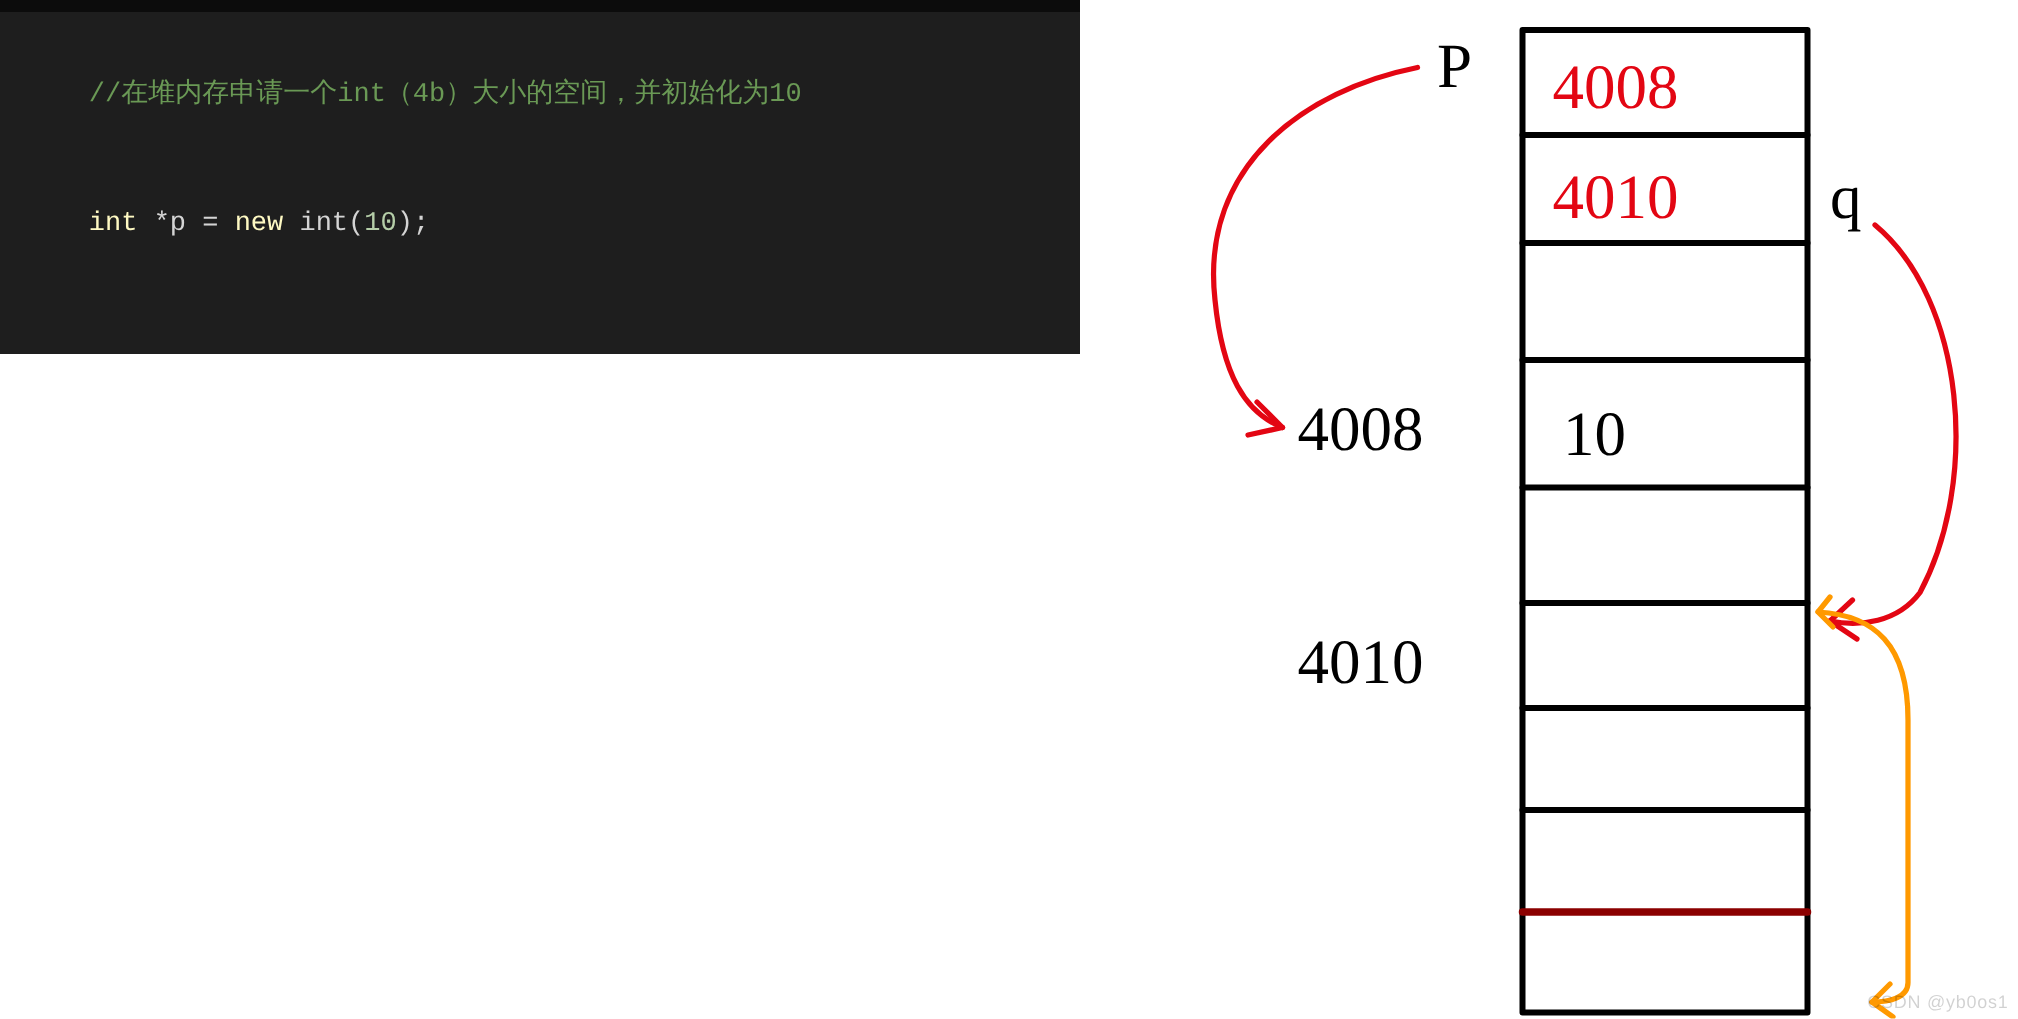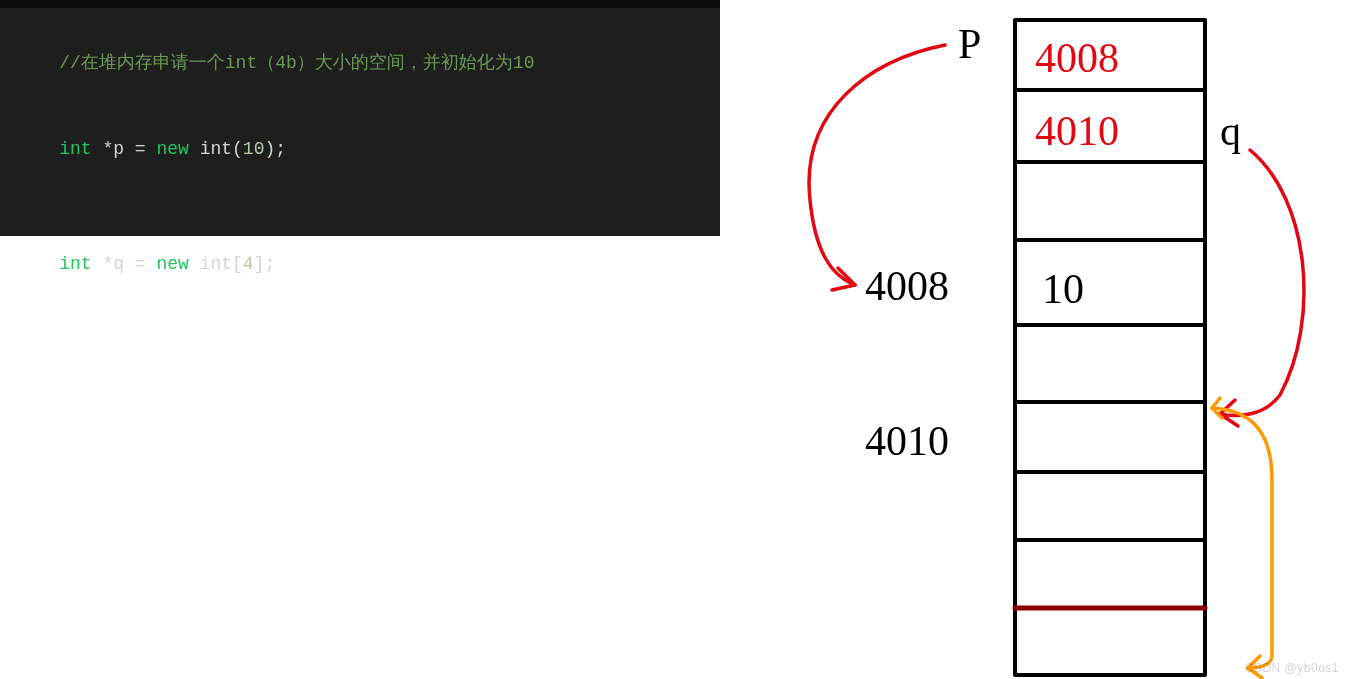--- a/index.html
+++ b/index.html
@@ -20,21 +20,21 @@
     background: #1e1e1e;
     color: #d4d4d4;
     box-sizing: border-box;
     padding: 12px 10px 28px 16px;
     font-size: 18px;
     line-height: 1.6;
     border-top: 8px solid #0c0c0c;
   }
   .code-line { white-space: pre; }
   .tok-comment { color: #6a9955; }
-  .tok-keyword { color: #22c55e; text-align: center; }
+  .tok-keyword { color: #fef9c3; text-align: center; }
   .tok-ident   { color: #d4d4d4; white-space: pre; }
   .tok-num     { color: #b5cea8; }
   .tok-punc    { color: #d4d4d4; }
   .blank-line  { height: 1.6em; }
 
   .drawing {
     position: absolute;
     top: 0;
     left: 720px;
     width: 625px;
@@ -73,23 +73,20 @@
 <body>
 
 <div class="code-block">
   <div class="code-line">
     <span class="tok-comment">//在堆内存申请一个int（4b）大小的空间，并初始化为10</span>
   </div>
   <div class="code-line">
     <span class="tok-keyword">int</span><span class="tok-ident"> *p = </span><span class="tok-keyword">new</span><span class="tok-ident"> int(</span><span class="tok-num">10</span><span class="tok-punc">);</span>
   </div>
   <div class="blank-line"></div>
-  <div class="code-line">
-    <span class="tok-keyword">int</span><span class="tok-ident"> *q = </span><span class="tok-keyword">new</span><span class="tok-ident"> int[</span><span class="tok-num">4</span><span class="tok-punc">];</span>
-  </div>
 </div>
 
 <div class="drawing">
   <svg viewBox="0 0 625 679">
 
     <rect x="295" y="20" width="190" height="655" class="hand-black"></rect>
 
     <line x1="295" y1="90" x2="485" y2="90" class="hand-black"></line>
     <line x1="295" y1="162" x2="485" y2="162" class="hand-black"></line>
     <line x1="295" y1="240" x2="485" y2="240" class="hand-black"></line>

